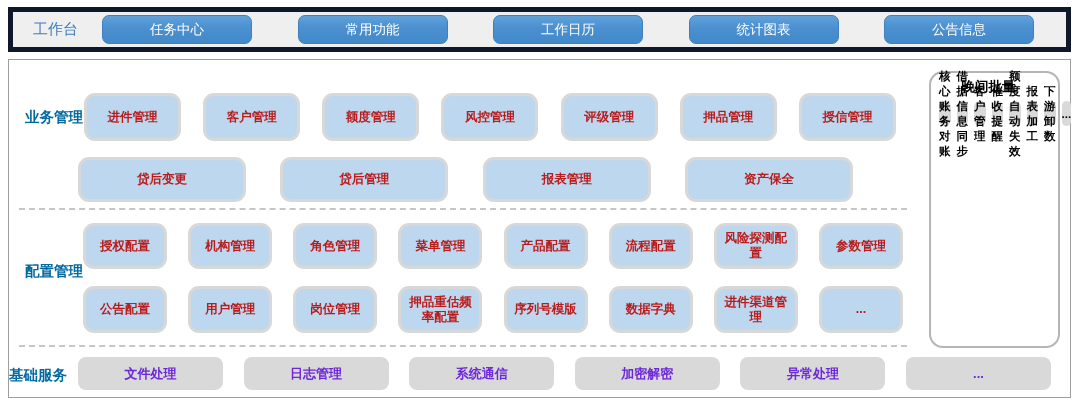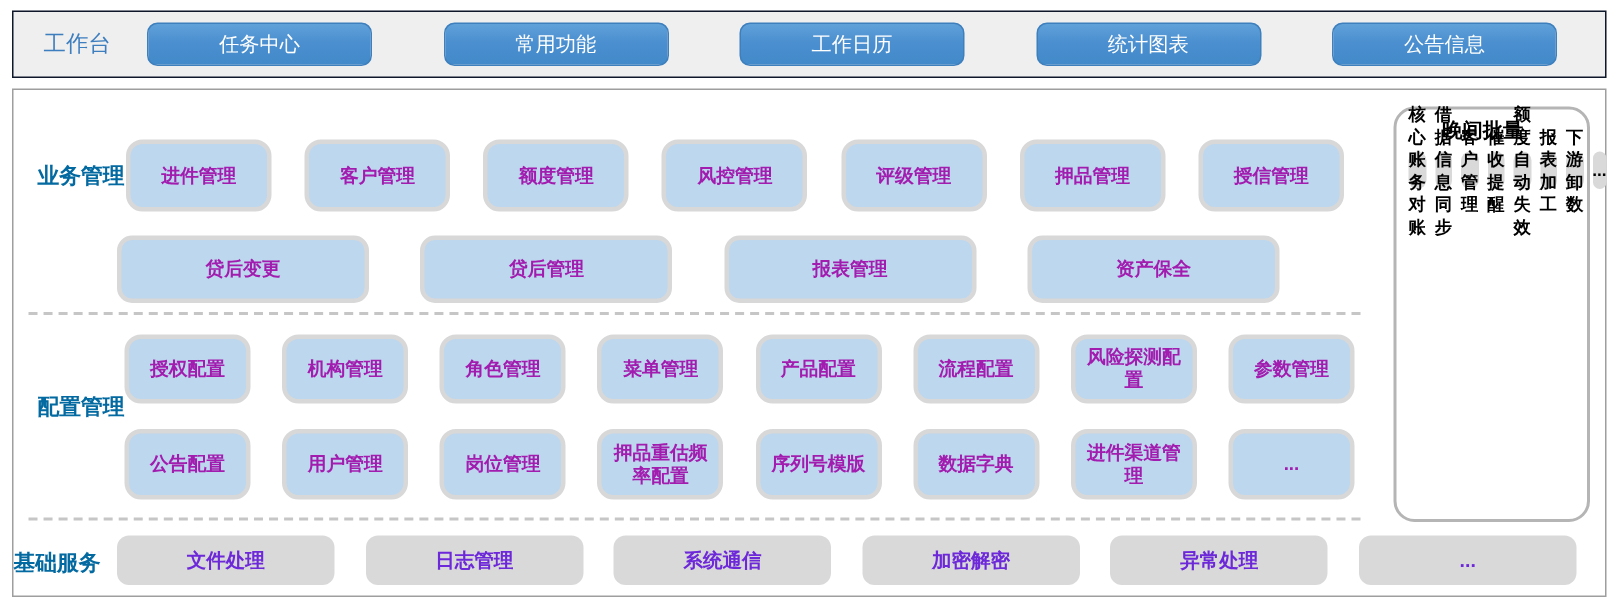--- a/index.html
+++ b/index.html
@@ -1,21 +1,21 @@
 <!DOCTYPE html>
 <html><head>
 <meta charset="utf-8">
 <style>
   * { margin:0; padding:0; box-sizing:border-box; }
   html,body { width:1080px; height:406px; background:#ffffff;
     font-family:"Liberation Sans","DejaVu Sans",sans-serif; position:relative; overflow:hidden; }
 
   
   .topbar { position:absolute; left:8px; top:7px; width:1063px; height:45px;
-    background:#efefef; border:1px solid #0f172a; display:flex; align-items:center; }
+    background:#efefef; border:5px solid #0f172a; display:flex; align-items:center; }
   .topbar-label { margin-left:20px; font-size:15px; color:#3d7ebf; white-space:nowrap; }
   .topbar-buttons { flex:1; display:flex; justify-content:space-between; margin:0 32px 0 24px; }
   .top-btn { width:150px; height:29px; border-radius:7px;
     background:linear-gradient(180deg,#60a1d9 0%,#4b8fd0 45%,#428ac9 100%);
     border:1px solid #3e7fbd; color:#fff; font-size:13.5px;
     display:flex; align-items:center; justify-content:center; cursor:pointer; }
 
   
   .panel { position:absolute; left:8px; top:59px; width:1063px; height:339px;
     background:#fff; border:1px solid #9e9e9e; }
@@ -27,23 +27,23 @@
 
   .row { position:absolute; display:flex; justify-content:space-between; }
   .biz1     { left:75px; top:33px;  width:812px; height:48px; }
   .biz2     { left:69px; top:97px;  width:775px; height:45px; }
   .cfg1     { left:74px; top:163px; width:820px; height:46px; }
   .cfg2     { left:74px; top:226px; width:820px; height:47px; }
   .base-row { left:69px; top:297px; width:973px; height:33px; }
 
   .blue-box { background:#bdd7ee; border:3px solid #d8d8d8; border-radius:11px;
     display:flex; align-items:center; justify-content:center; text-align:center;
-    font-weight:bold; font-size:12.5px; line-height:1.2; padding:1px 4px; color:#a21caf; cursor:pointer; }
+    font-weight:bold; font-size:12.5px; line-height:1.2; padding:1px 4px; color:#b91c1c; cursor:pointer; }
   .biz1 .blue-box { width:97px; }
-  .biz2 .blue-box { width:168px;border-radius:10px; }
+  .biz2 .blue-box { width:168px; }
   .cfg1 .blue-box, .cfg2 .blue-box { width:84px; }
 
   .gray-box { background:#d9d9d9; border-radius:8px; width:145px;
     display:flex; align-items:center; justify-content:center;
     font-weight:bold; font-size:13px; color:#6d28d9; cursor:pointer; }
 
   .dash { position:absolute; left:10px; width:888px; height:0; border-top:2px dashed #c6c6c6; }
   .d1 { top:148px; }
   .d2 { top:285px; }
 

